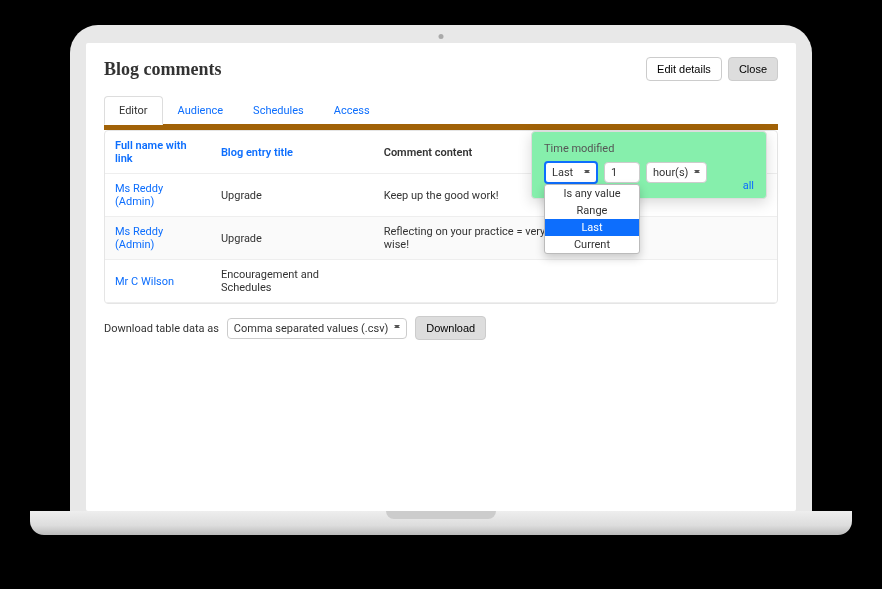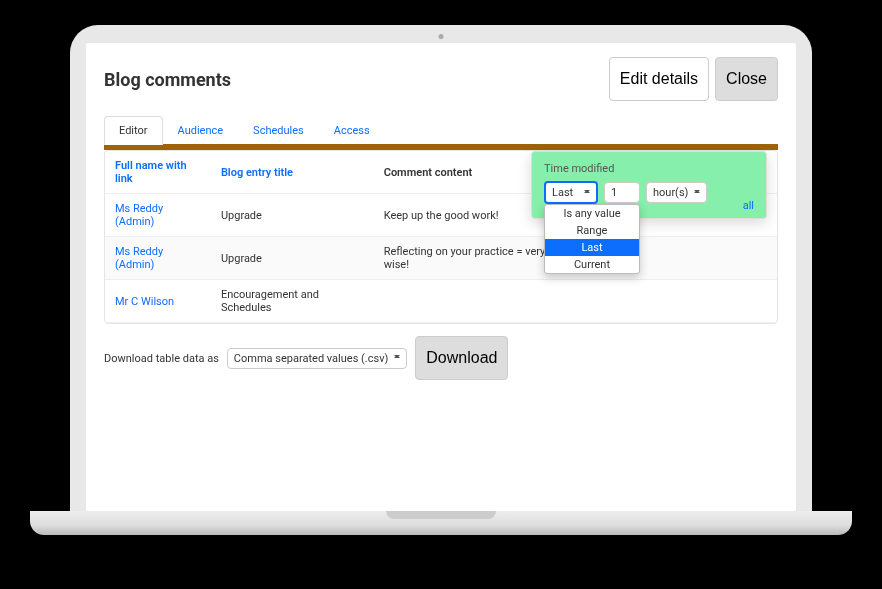--- a/index.html
+++ b/index.html
@@ -61,27 +61,27 @@
   }
 
   
   .content { padding: 14px 18px; }
   .header-row {
     display:flex;
     justify-content:space-between;
     align-items:center;
     margin-bottom:14px;
   }
-  h1 { font-size:18px; font-weight:700; }
+  h1 { font-size:18px; font-weight:700;font-family:Liberation Serif, serif; }
   .btn {
     border:1px solid #ccc;
     background:#fff;
     border-radius:4px;
-    padding:12px 10px;
-    font-size:16px;
+    padding:5px 10px;
+    font-size:11px;
     cursor:pointer;
     display:inline-flex;
     align-items:center;
     gap:5px;
   }
   .btn-grey { background:#ddd; border-color:#ccc; }
   .btn-dark { background:#6c757d; color:#fff; border-color:#6c757d; }
   .header-actions { display:flex; gap:6px; }
 
   .tabs {

